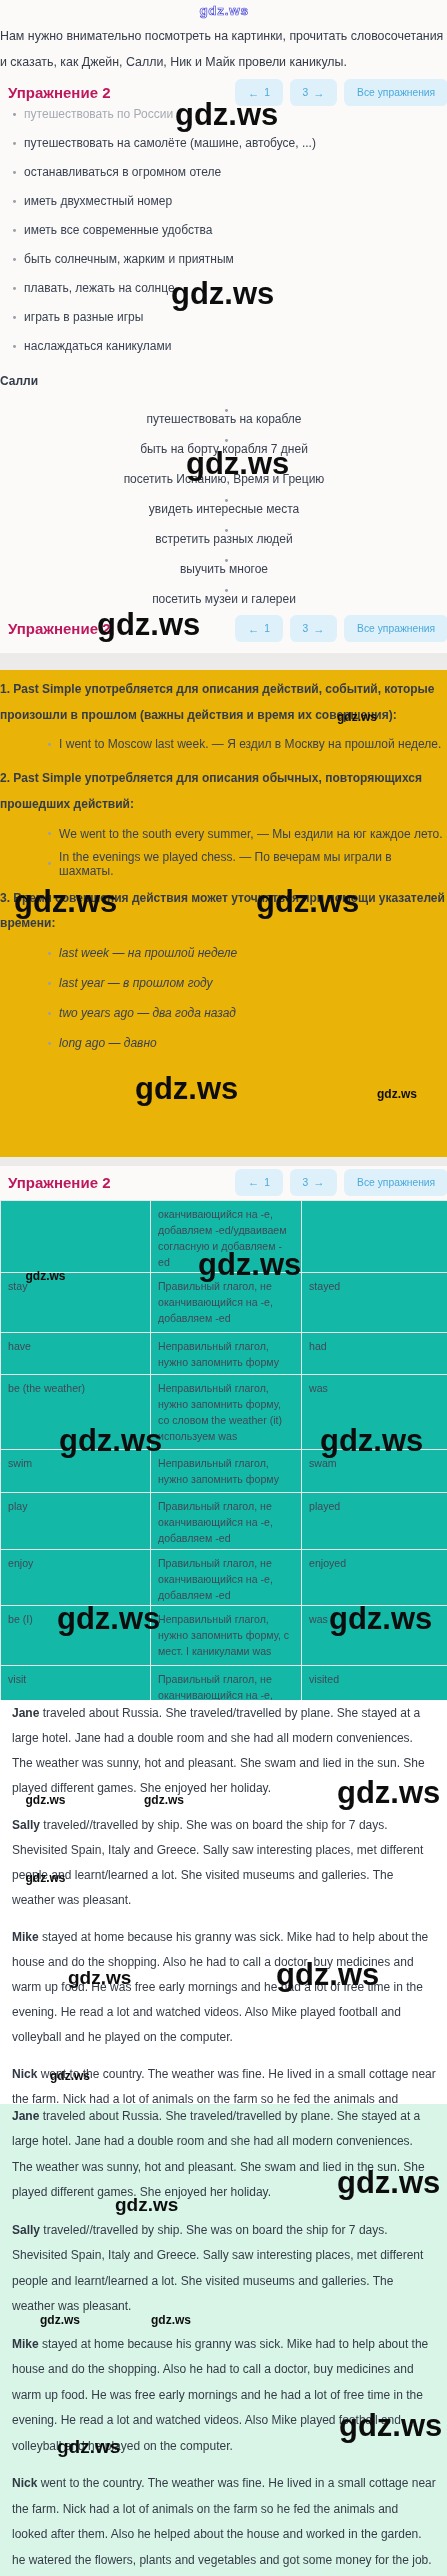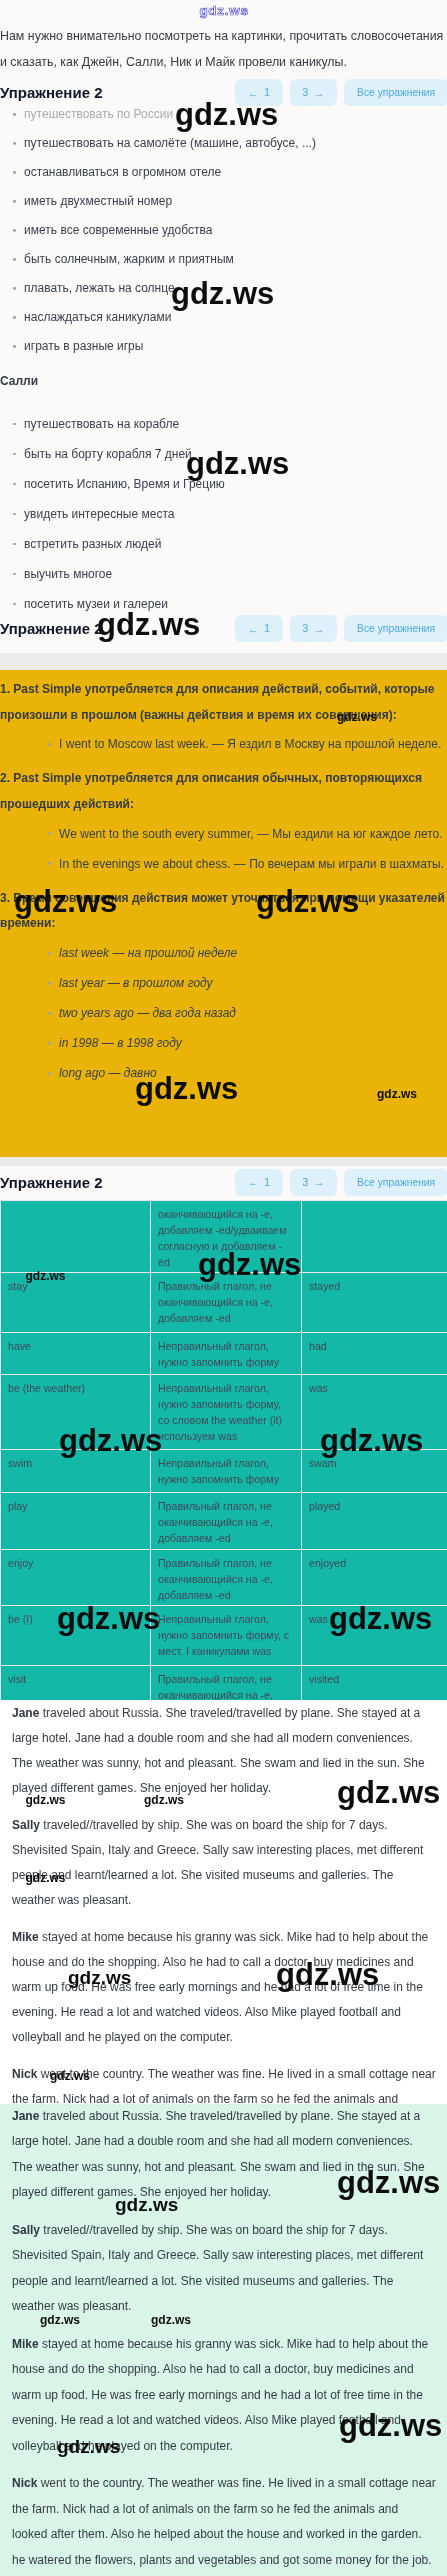--- a/index.html
+++ b/index.html
@@ -6,42 +6,42 @@
   body{font-family:"Liberation Sans", sans-serif; background:#ffffff;}
   .page{position:relative; width:448px; height:2576px; overflow:hidden; background:#ffffff; color:#3a4250;}
 
   
   .sec-top{height:653px; overflow:hidden; background:#fbfaf9;}
   .logo{margin:2.8px auto 0; width:100%; text-align:center; font-size:13.5px; font-weight:700;
         color:#ffffff; -webkit-text-stroke:0.7px #4a49d8; letter-spacing:0.7px; height:17px;}
   .intro{margin:2.8px 0 0; font-size:12.4px; line-height:26px; color:#353c47;}
 
   .head-row{display:flex; justify-content:space-between; align-items:center; height:31px;}
-  .head-row h2{margin:0; font-size:15px; font-weight:700; color:#0f172a;text-align:center;}
+  .head-row h2{margin:8px; font-size:15px; font-weight:700; color:#be185d;text-align:center;}
   .nav{display:flex; gap:7px; align-items:center;}
   .btn{background:#def0fa; color:#4aa9db; border:none; border-radius:6.4px; height:27px;
        font-family:"Liberation Sans", sans-serif; font-size:10.3px; display:flex; align-items:center;
        justify-content:center; gap:5px; padding:0 12.8px; cursor:pointer; white-space:nowrap;}
   .btn .arr{font-size:11.3px;}
   .hr1{margin-top:2.8px;}
   .hr2{margin-top:-5.7px;}
   .hr3{height:34px; background:#fbfaf9; overflow:hidden;}
   .hr3 .head-row{margin-top:1.4px;}
 
   ul.blist{list-style:none; margin:0; padding:0;}
   ul.blist li{display:flex; align-items:center; height:30px;}
   .dot{width:2.8px; height:2.8px; border-radius:50%; background:#9aa0a8; margin:0 8.5px 0 12.8px; flex:none;}
   ul.blist .lbl{font-size:12px; color:#3a4250;}
   ul.jane{margin-top:1.4px;}
   ul.jane li{height:29px;}
   ul.jane li:first-child{margin-top:-10px;}
   ul.jane li:first-child .lbl{color:#a6abb2;}
   .sally-title{margin-top:12.8px; height:17px; font-size:12px; font-weight:700; color:#343c49;}
   ul.sally{margin-top:18.4px;}
-  ul.sally li{height:30px;}
+  ul.sally li{height:30px;flex-direction:column;}
 
   .divider{height:17px; background:#ecebe9;}
   .divider2{height:8.5px; background:#ecebe9;}
 
   
   .card-rules{height:487px; overflow:hidden; background:#eab308; box-sizing:border-box; padding-top:7px;}
   .rule{margin:7px 0 0; font-size:12px; line-height:25.5px; font-weight:700; color:#353c47;}
   .rule:first-child{margin-top:0;}
   ul.elist{list-style:none; margin:1.4px 0 0; padding:0;}
   ul.elist li{display:flex; align-items:center; height:30px;padding-left:35px;}
@@ -121,25 +121,25 @@
       <li>
           <span class="dot"></span>
           <span class="lbl">быть солнечным, жарким и приятным</span>
         </li>
       <li>
           <span class="dot"></span>
           <span class="lbl">плавать, лежать на солнце</span>
         </li>
       <li>
           <span class="dot"></span>
+          <span class="lbl">играть в разные игры</span>
+        </li>
+      <li>
+          <span class="dot"></span>
           <span class="lbl">наслаждаться каникулами</span>
-        </li>
-      <li>
-          <span class="dot"></span>
-          <span class="lbl">играть в разные игры</span>
         </li>
     </ul>
 
     <div class="sally-title">Салли</div>
 
     <ul class="blist sally">
       <li>
           <span class="dot"></span>
           <span class="lbl">путешествовать на корабле</span>
         </li>
@@ -196,40 +196,36 @@
         </li>
     </ul>
     <p class="rule">2. Past Simple употребляется для описания обычных, повторяющихся прошедших действий:</p>
     <ul class="elist">
       <li>
           <span class="dot"></span>
           <span class="lbl">We went to the south every summer, — Мы ездили на юг каждое лето.</span>
         </li>
       <li>
           <span class="dot"></span>
-          <span class="lbl">In the evenings we about chess. — По вечерам мы играли в шахматы.</span>
+          <span class="lbl">In the evenings we played chess. — По вечерам мы играли в шахматы.</span>
         </li>
     </ul>
     <p class="rule">3. Время совершения действия может уточняться при помощи указателей времени:</p>
     <ul class="elist mlist">
       <li>
           <span class="dot"></span>
           <span class="lbl">last week — на прошлой неделе</span>
         </li>
       <li>
           <span class="dot"></span>
           <span class="lbl">last year — в прошлом году</span>
         </li>
       <li>
           <span class="dot"></span>
           <span class="lbl">two years ago — два года назад</span>
-        </li>
-      <li>
-          <span class="dot"></span>
-          <span class="lbl">in 1998 — в 1998 году</span>
         </li>
       <li>
           <span class="dot"></span>
           <span class="lbl">long ago — давно</span>
         </li>
     </ul>
   </div>
 
   <div class="divider2"></div>
 

